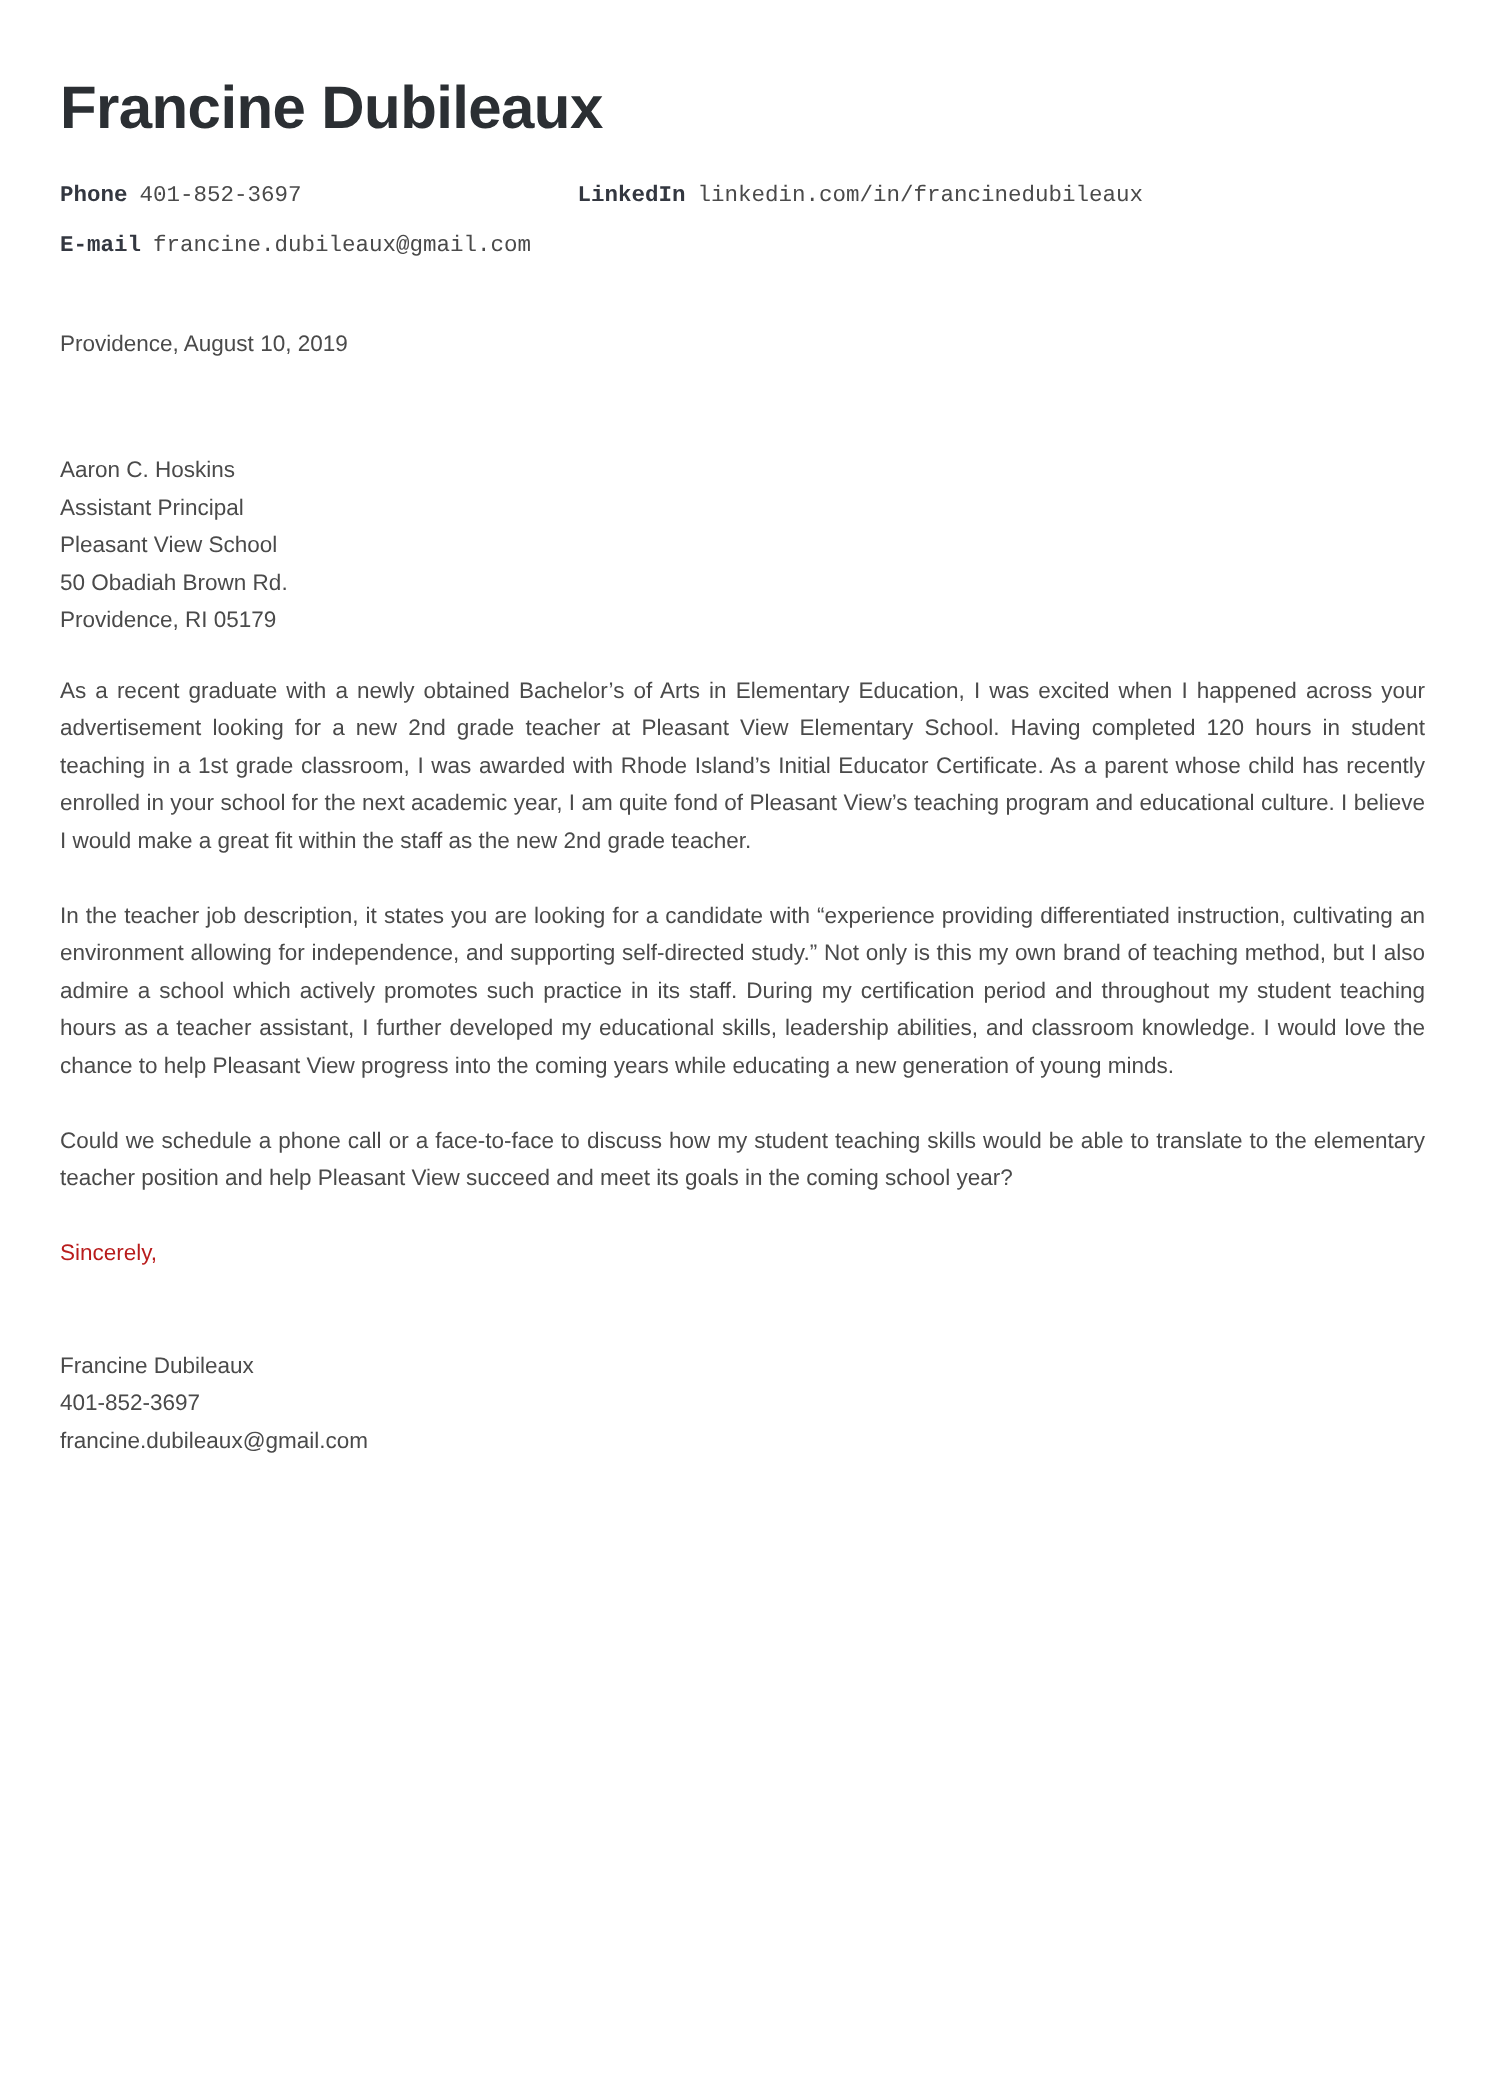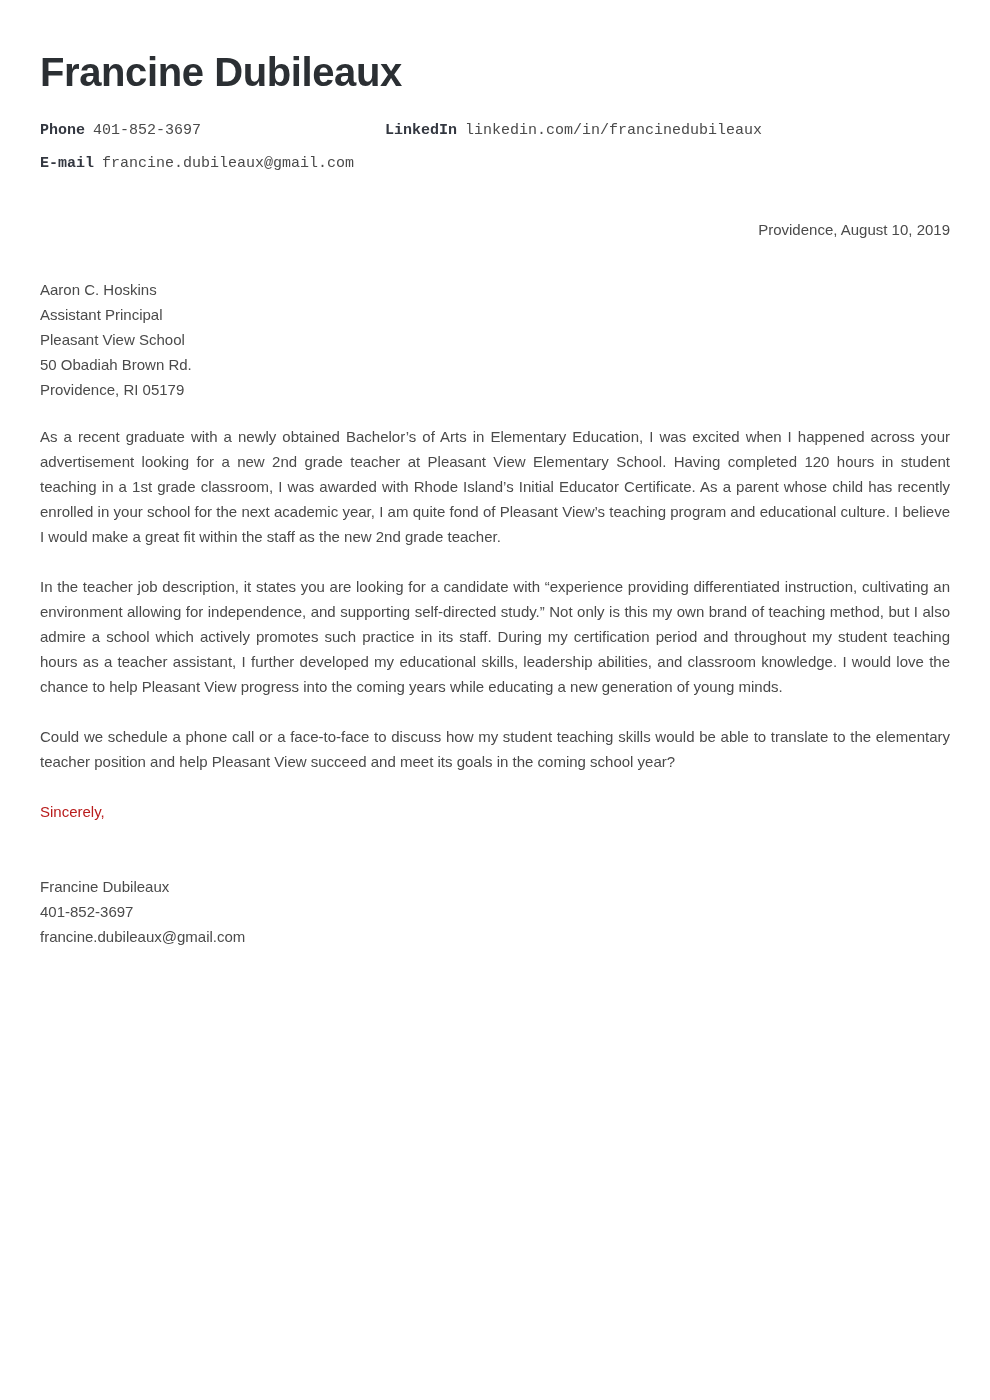--- a/index.html
+++ b/index.html
@@ -67,26 +67,25 @@
     color: #4a4a4a;
     white-space: nowrap;
   }
 
   
   .date-line {
     margin-top: 32px;
     font-size: 15px;
     line-height: 22px;
     color: #4a4a4a;
-    text-align: right;
   }
 
   
   .recipient-block {
-    margin-top: 36px;
+    margin-top: 60px;
   }
   .recipient-line {
     font-size: 15px;
     line-height: 25px;
     color: #4a4a4a;
   }
 
   
   .letter-body {
     margin-top: 22px;

